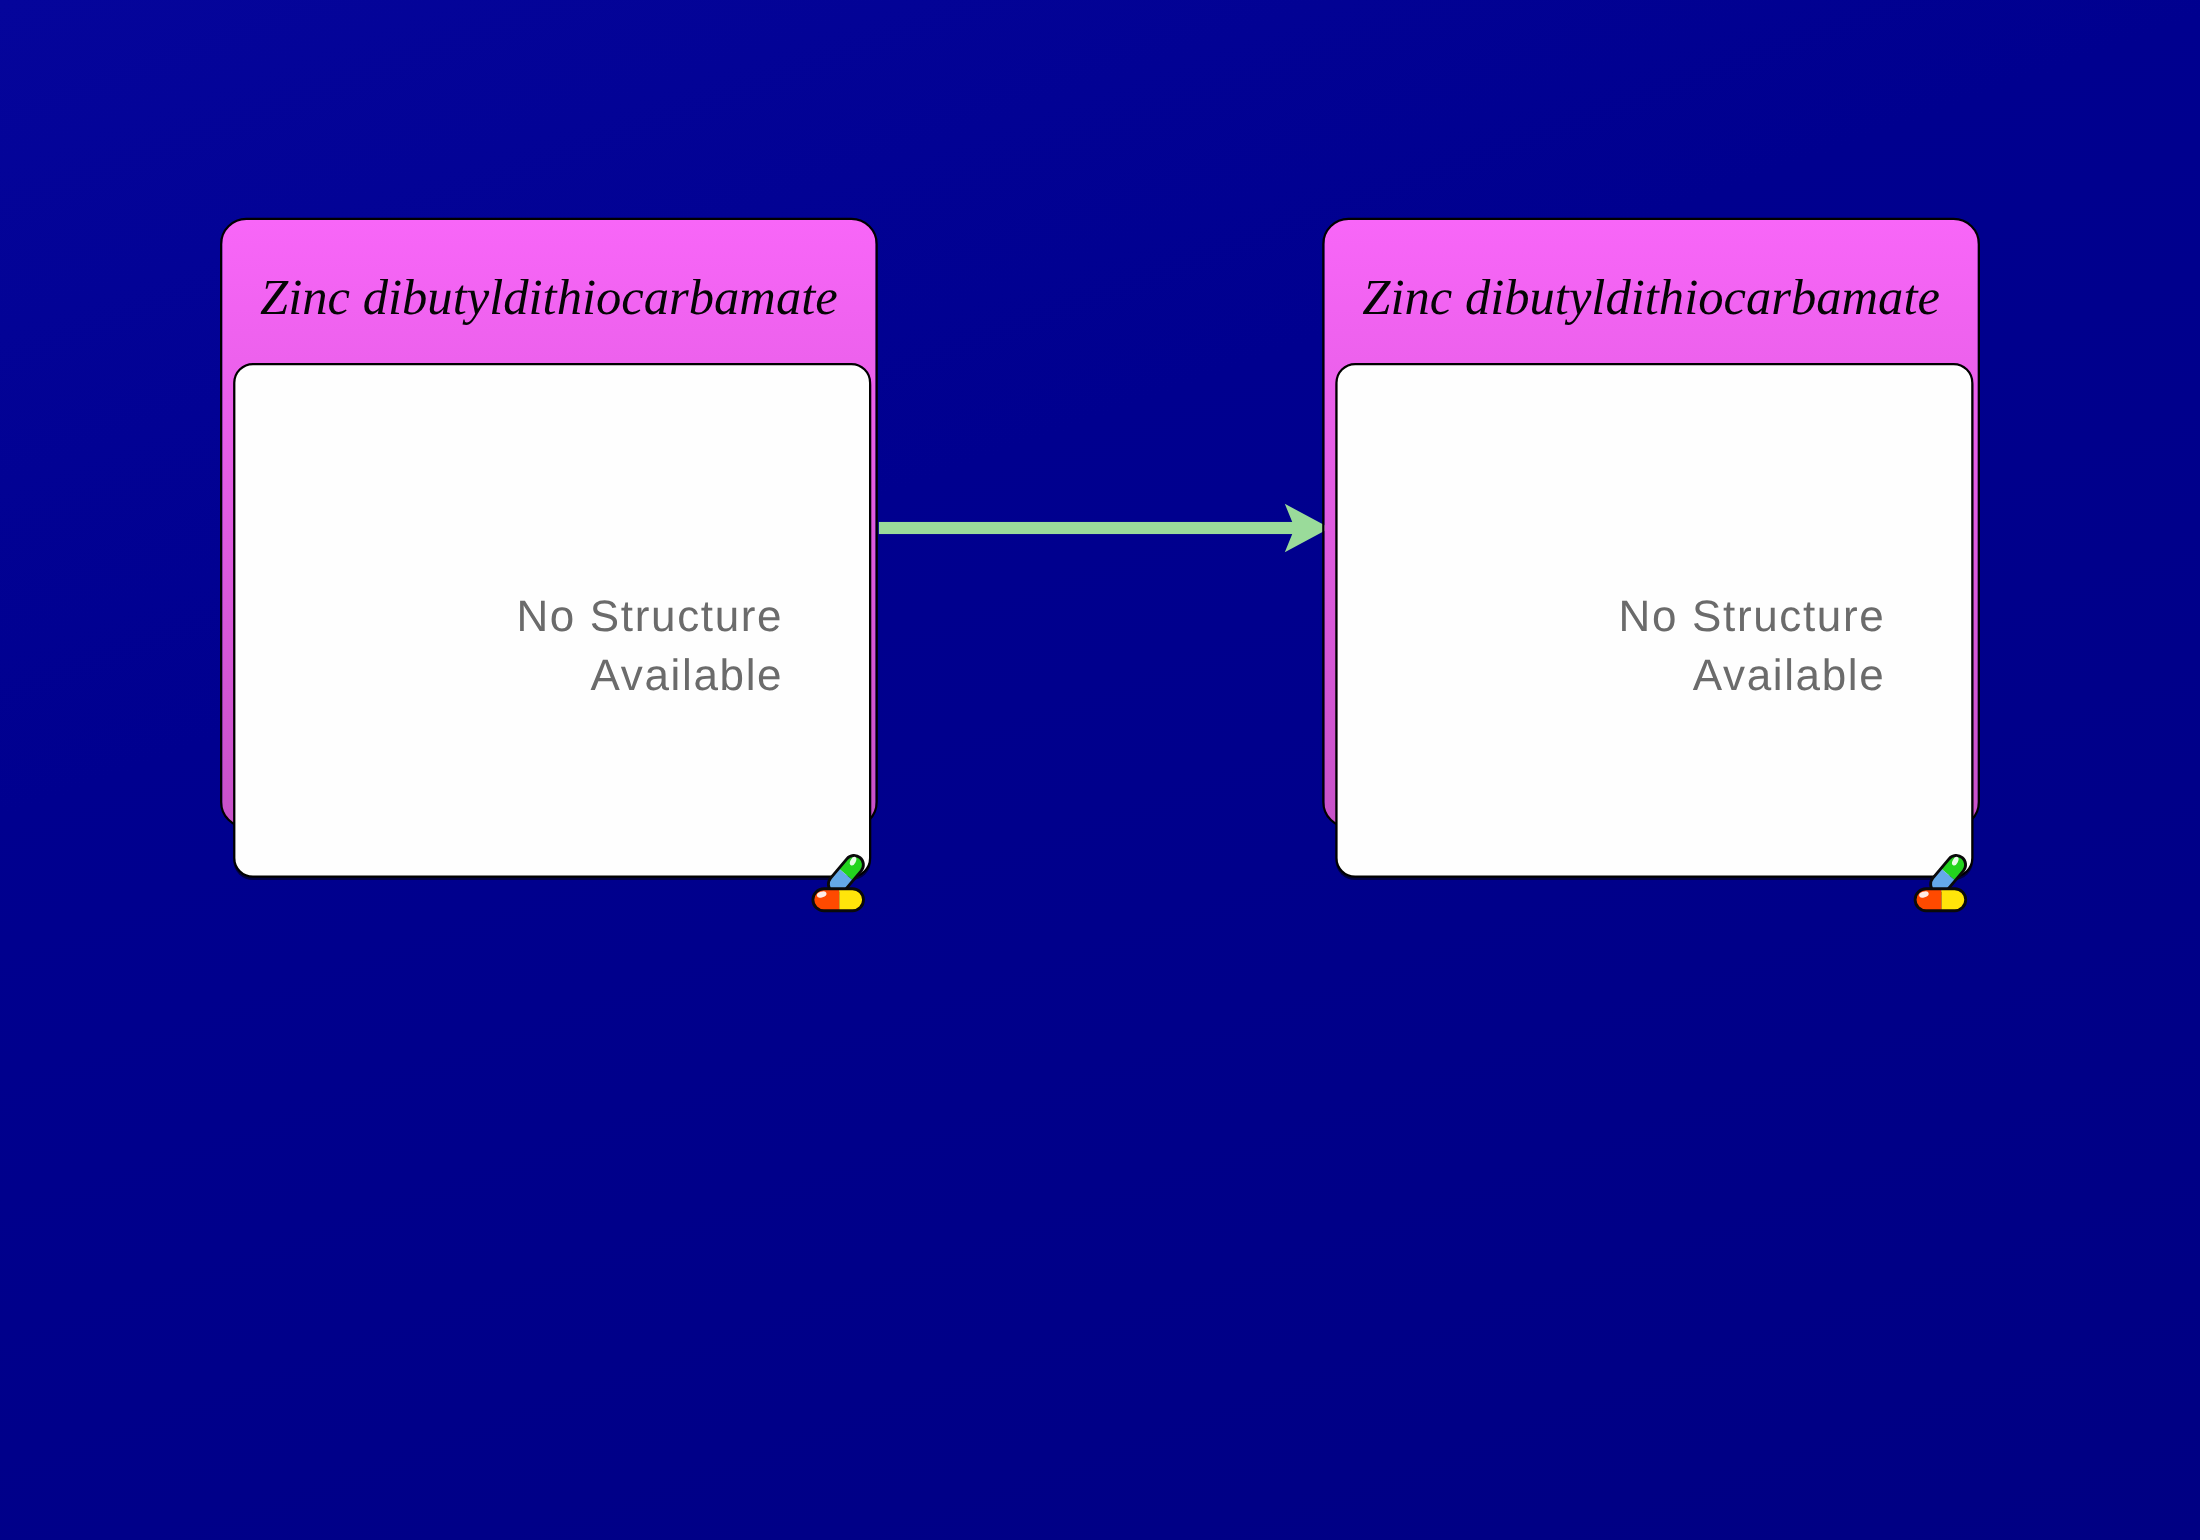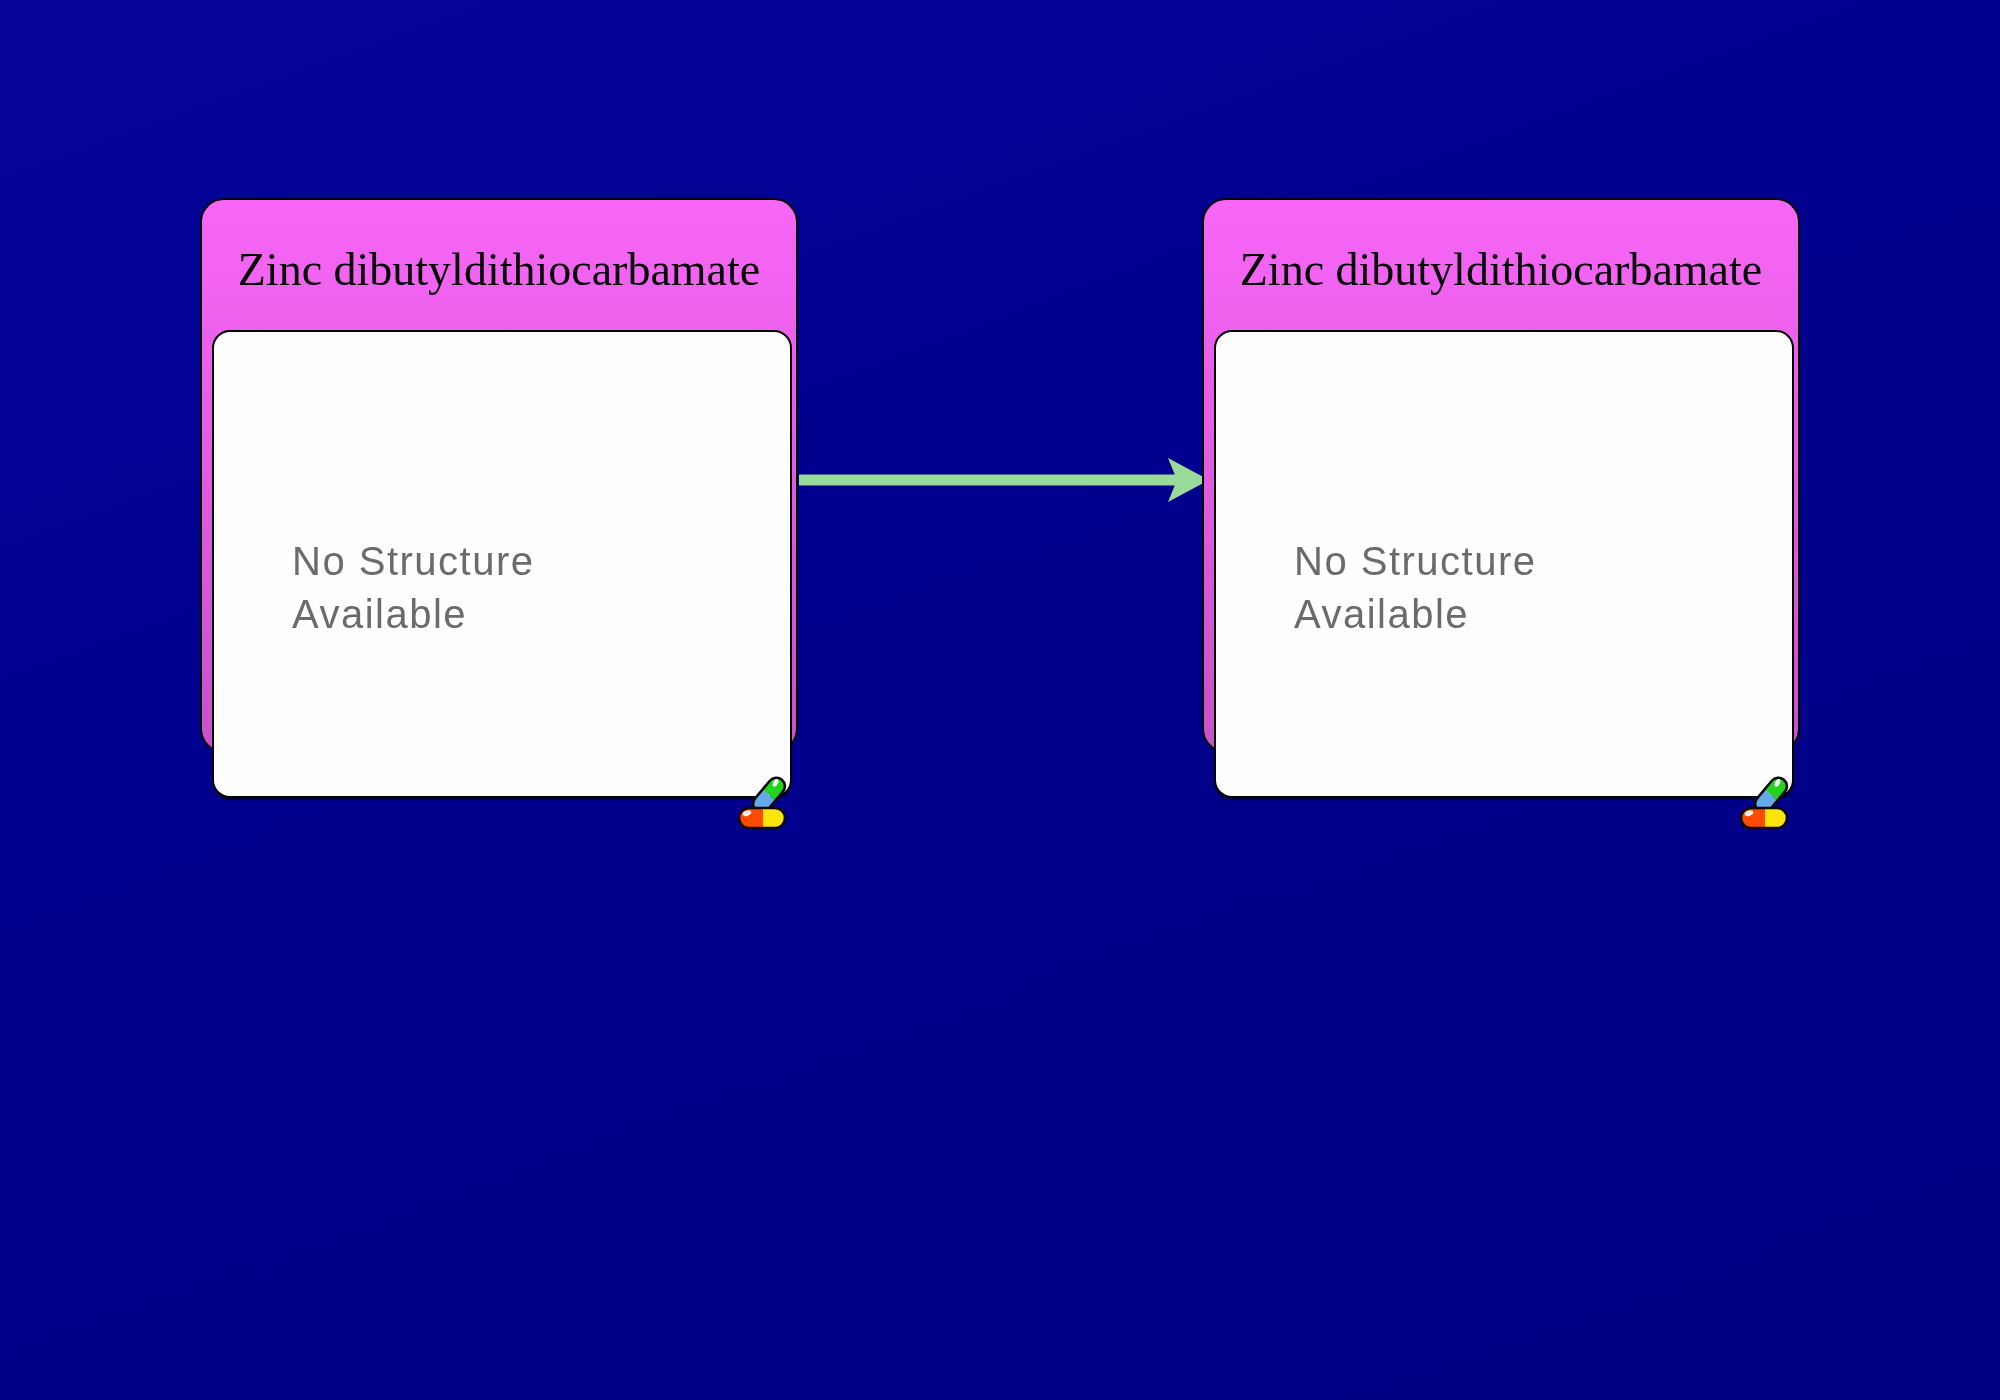--- a/index.html
+++ b/index.html
@@ -38,35 +38,36 @@
     position: absolute; left: 0; top: 0;
     width: 100%; height: 132px;
     display: flex; align-items: center; justify-content: center;
     text-align: center;
     padding-top: 8px;
     box-sizing: border-box;
     font-family: "Liberation Serif", "DejaVu Serif", serif;
     font-size: 46px;
     line-height: 56px;
     color: var(--title-text, #050505);
+    font-style: italic;
   }
   .structure-panel {
     position: absolute; left: 12px; top: 132px;
     width: 580px; height: 468px;
     box-sizing: border-box;
     background: var(--panel-bg, #FEFEFE);
     border: 2px solid #000000;
     border-radius: 18px;
     box-shadow: 0 2px 0 rgba(0,0,0,0.55);
     display: flex; align-items: center; justify-content: center;
   }
   .no-structure {
     transform: translateY(24px);
     width: 420px;
-    text-align: left;
+    text-align: right;
     font-size: 40px;
     line-height: 53px;
     letter-spacing: 1.5px;
     color: var(--placeholder-text, #6B6B6B);
   }
   .pills {
     position: absolute; left: 536px; top: 576px;
     width: 58px; height: 58px;
   }
   .hidden-defs { position: absolute; width: 0; height: 0; }

